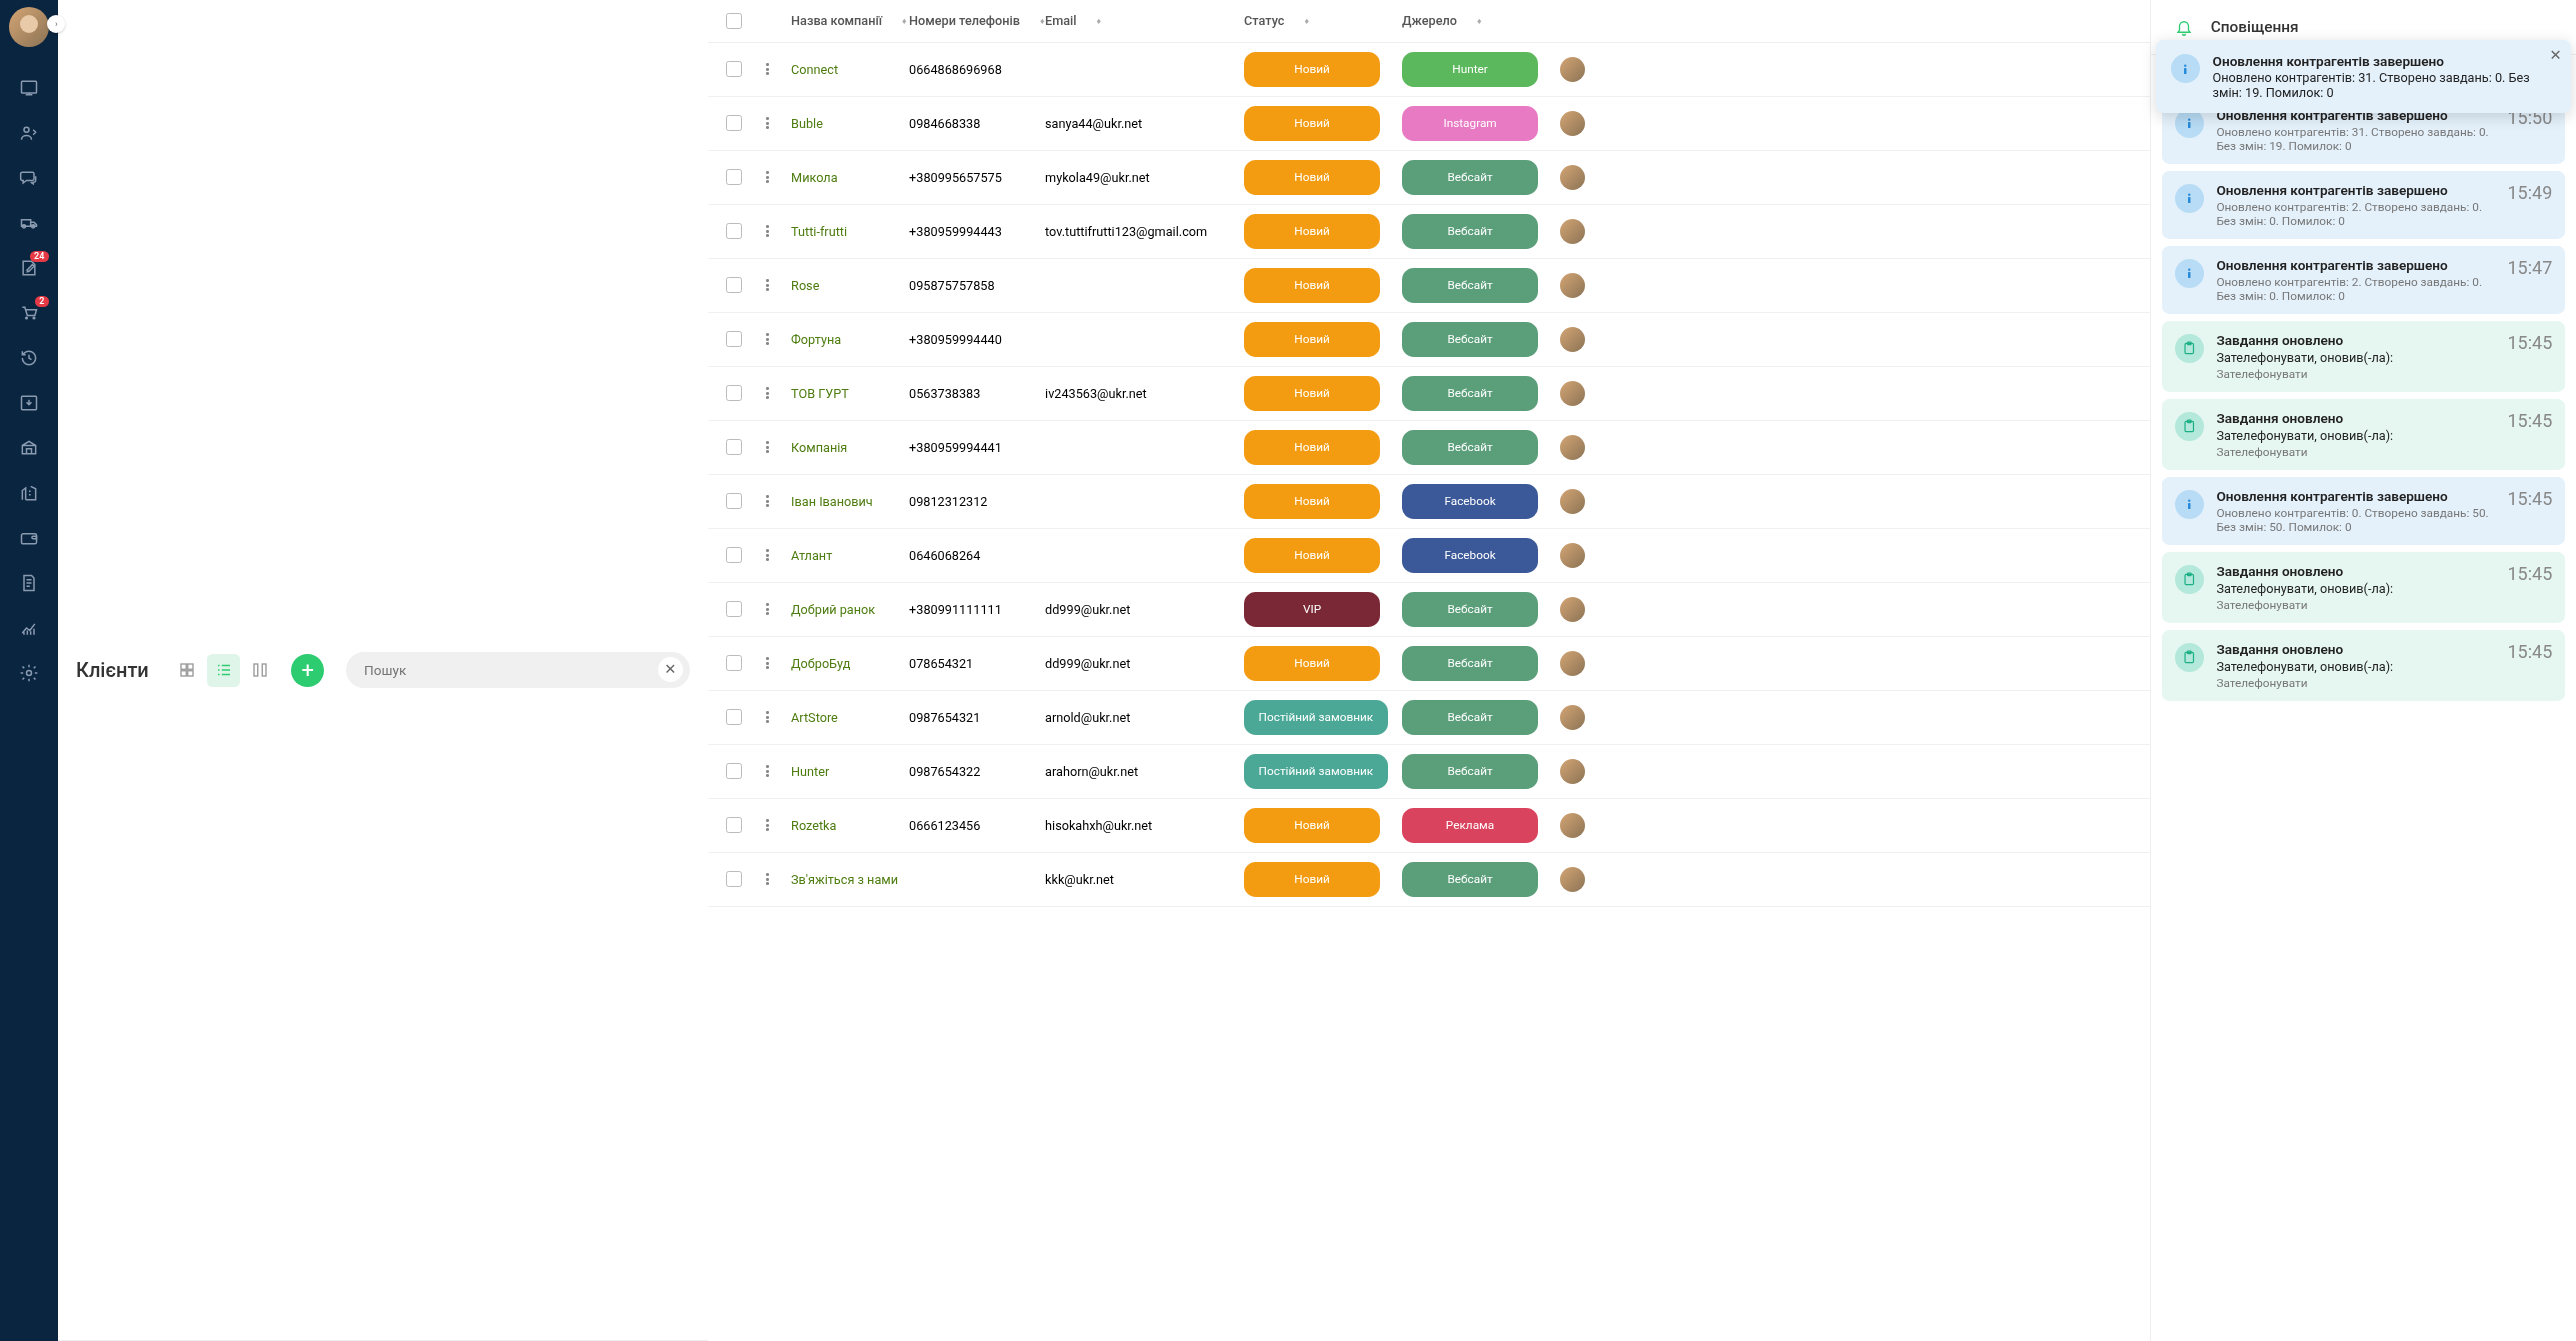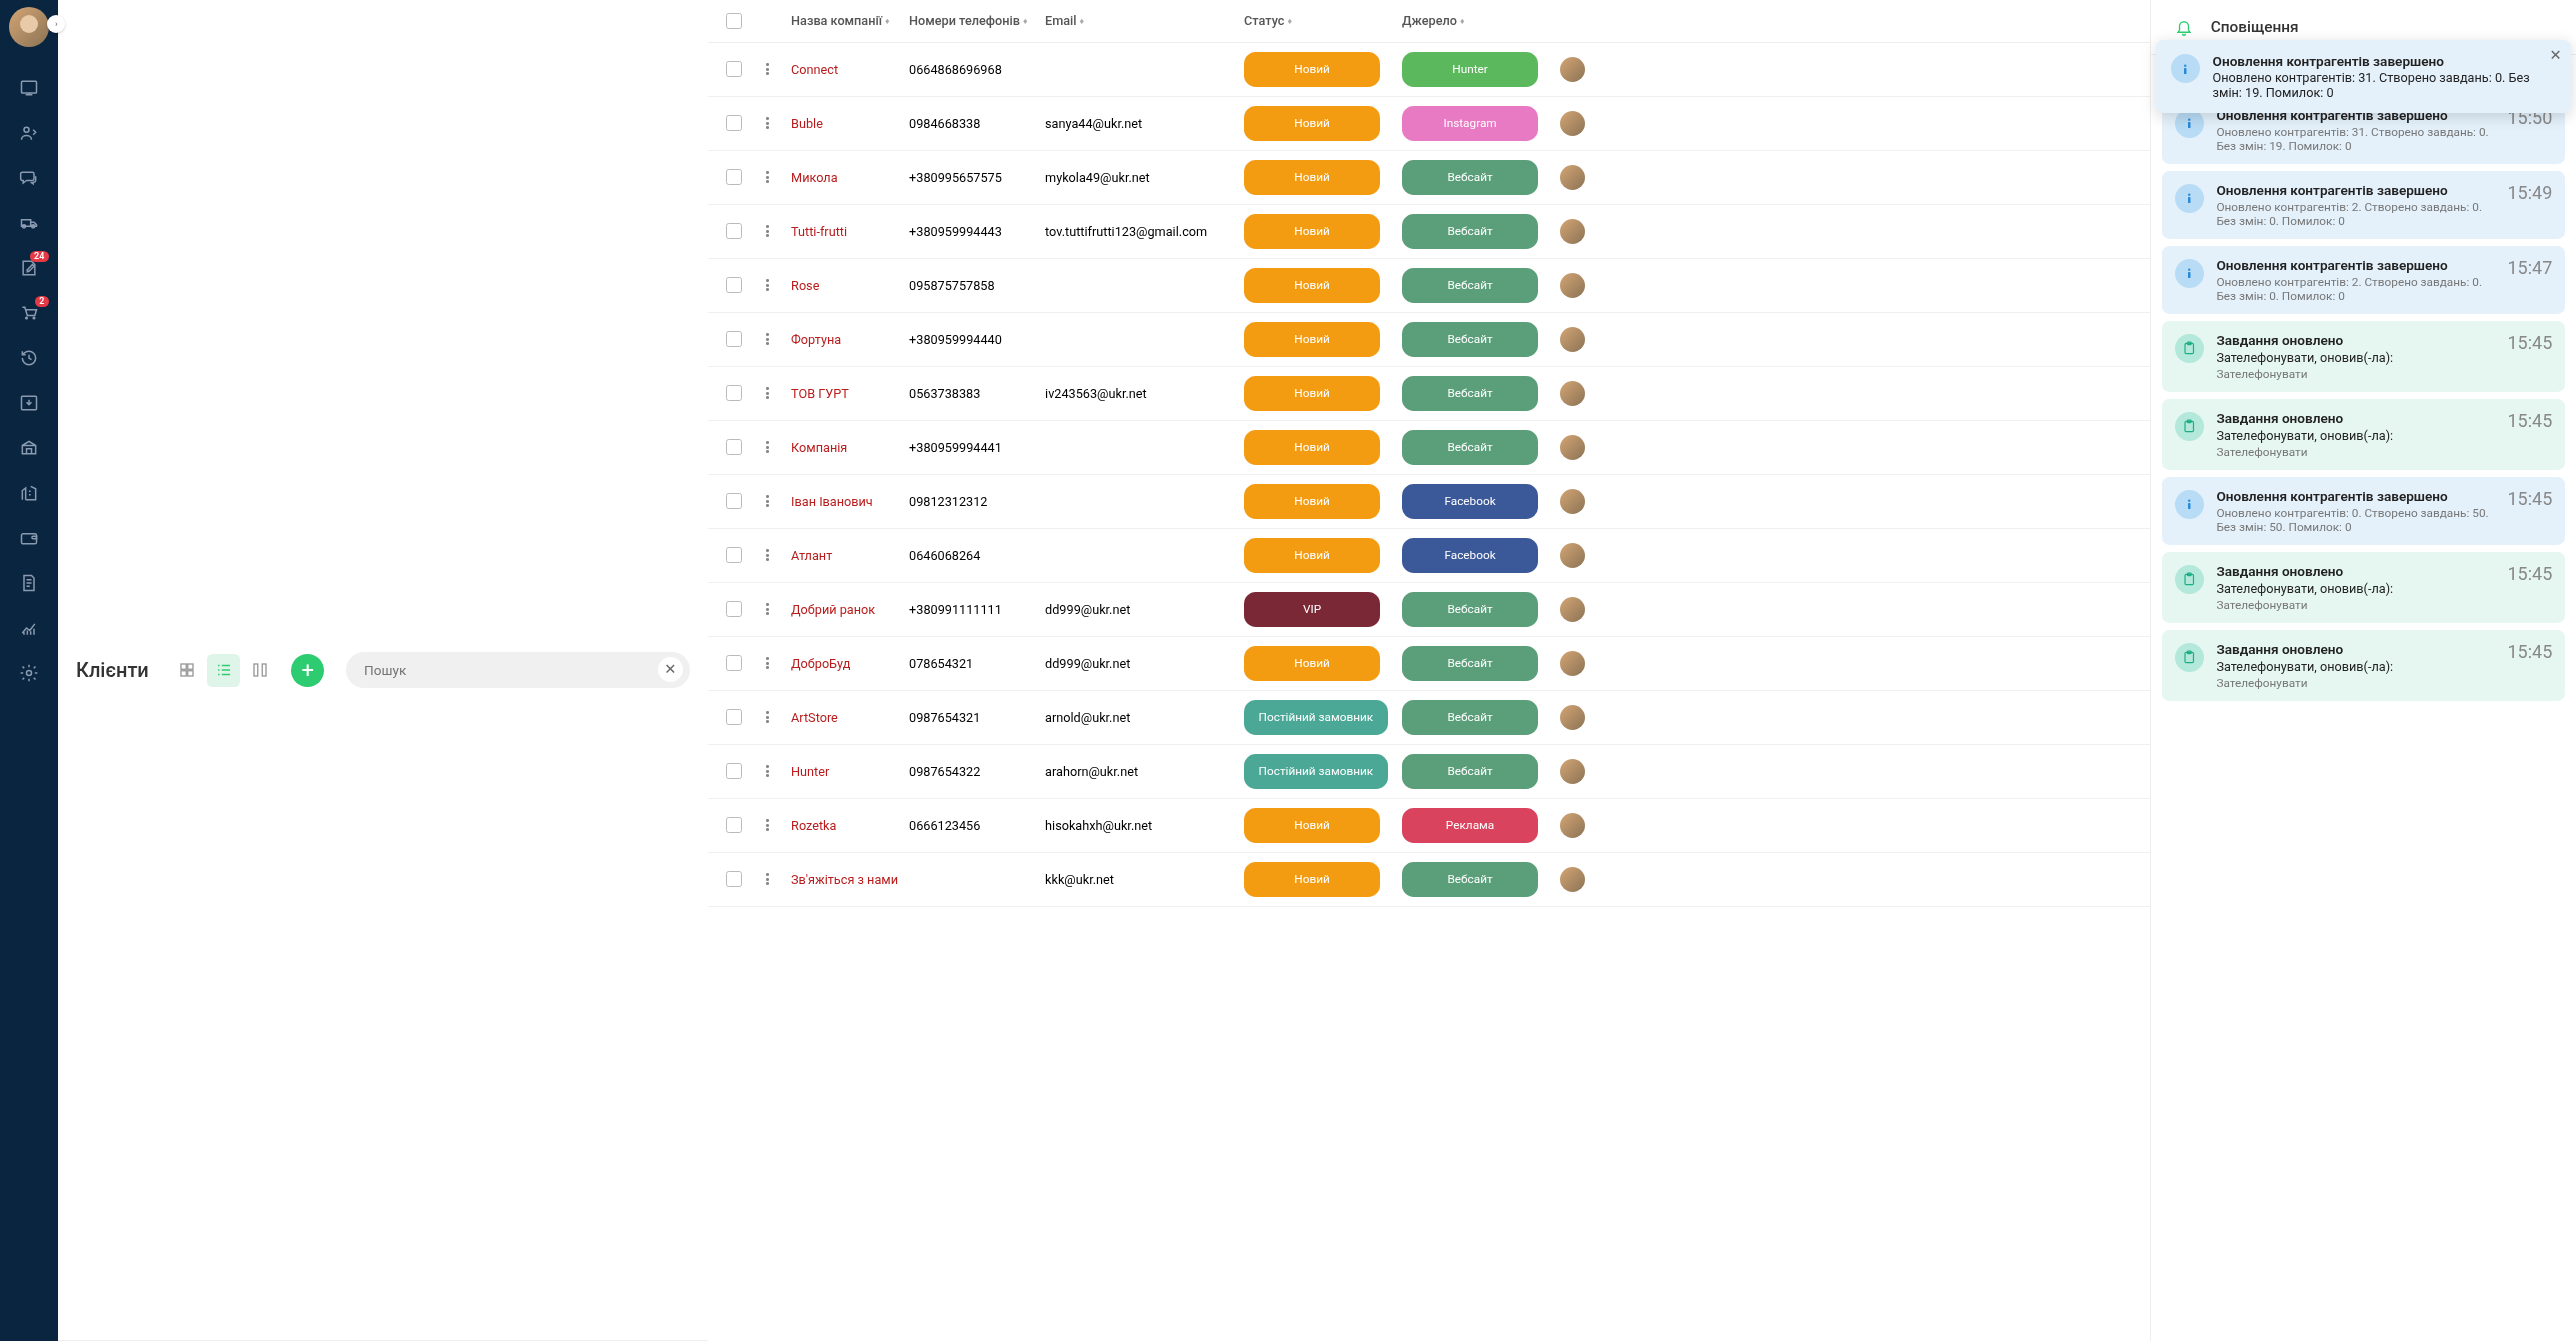--- a/index.html
+++ b/index.html
@@ -19,36 +19,36 @@
 .view-toggles{display:flex;gap:3.6px}
 .view-btn{width:33px;height:33px;border-radius:5.4px;display:flex;align-items:center;justify-content:center;cursor:pointer;color:#999}
 .view-btn.active{background:#e0f5e9;color:#2ecc71}
 .view-btn svg{width:18px;height:18px}
 .add-btn{width:33px;height:33px;border-radius:50%;background:#2ecc71;display:flex;align-items:center;justify-content:center;color:#fff;font-size:22px;cursor:pointer;margin-left:auto;margin-right:7.3px}
 .search-wrap{flex:0 0 344px;position:relative}
 .search-input{width:100%;height:36px;border:none;background:#f0f0f0;border-radius:18px;padding:0 40px 0 18px;font-size:13.6px;color:#333}
 .search-clear{position:absolute;right:7.3px;top:5.4px;width:25px;height:25px;border-radius:50%;background:#fff;display:flex;align-items:center;justify-content:center;cursor:pointer;font-size:14.5px;color:#666}
 .table-wrap{flex:1;overflow:auto}
 .thead{display:flex;padding:12.7px 18px;border-bottom:0.9px solid #eee;font-size:12.7px;color:#555;font-weight:500;align-items:center}
-.th{display:flex;align-items:center;gap:3px;cursor:pointer}
+.th{display:flex;align-items:center;gap:20px;cursor:pointer}
 .sort-icon{font-size:9px;color:#aaa}
 .col-check{width:40px}
 .col-menu{width:25px}
 .col-company{width:118px}
 .col-phone{width:136px}
 .col-email{width:199px}
 .col-status{width:158px}
 .col-source{width:158px}
 .col-avatar{width:36px}
 .row{display:flex;align-items:center;padding:9px 18px;border-bottom:0.9px solid #f0f0f0;font-size:12.7px}
 .cell{overflow:hidden;text-overflow:ellipsis;white-space:nowrap}
 .checkbox{width:16.3px;height:16.3px;border:1.4px solid #bbb;border-radius:2.7px;cursor:pointer}
 .row-menu{width:14.5px;height:14.5px;display:flex;flex-direction:column;justify-content:center;gap:1.8px;cursor:pointer}
 .row-menu span{width:2.7px;height:2.7px;background:#888;border-radius:50%}
-.company-link{color:#b91c1c;cursor:pointer}
+.company-link{color:#4d7c0f;cursor:pointer}
 .pill{display:inline-flex;align-items:center;justify-content:center;height:35px;border-radius:11.8px;padding:0 14.5px;color:#fff;font-size:11.8px;min-width:136px}
 .pill-orange{background:#f39c12}
 .pill-green{background:#5a9e7a}
 .pill-darkred{background:#7b2836}
 .pill-blue{background:#3b5998}
 .pill-pink{background:#e879c3}
 .pill-limegreen{background:#5cb85c}
 .pill-red{background:#d9435e}
 .pill-teal{background:#4ba896}
 .row-avatar{width:25px;height:25px;border-radius:50%;background:linear-gradient(135deg,#d4a574,#8b7355)}

